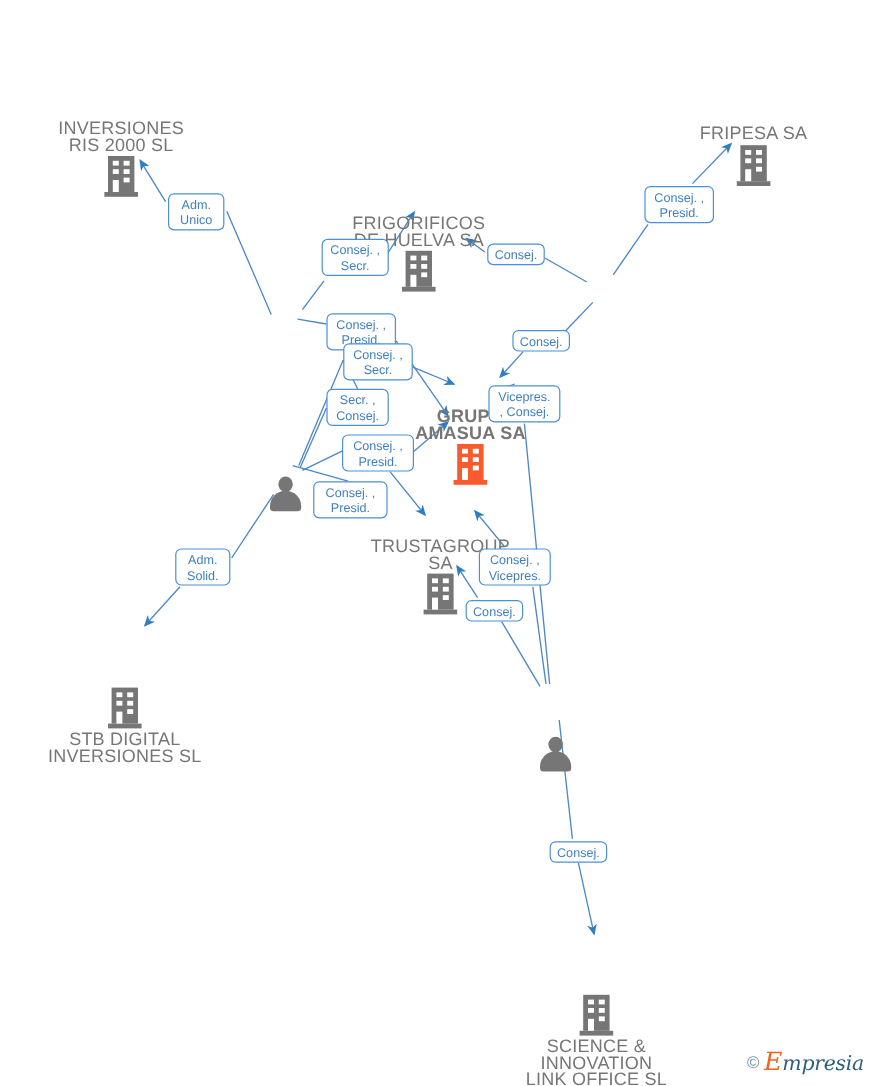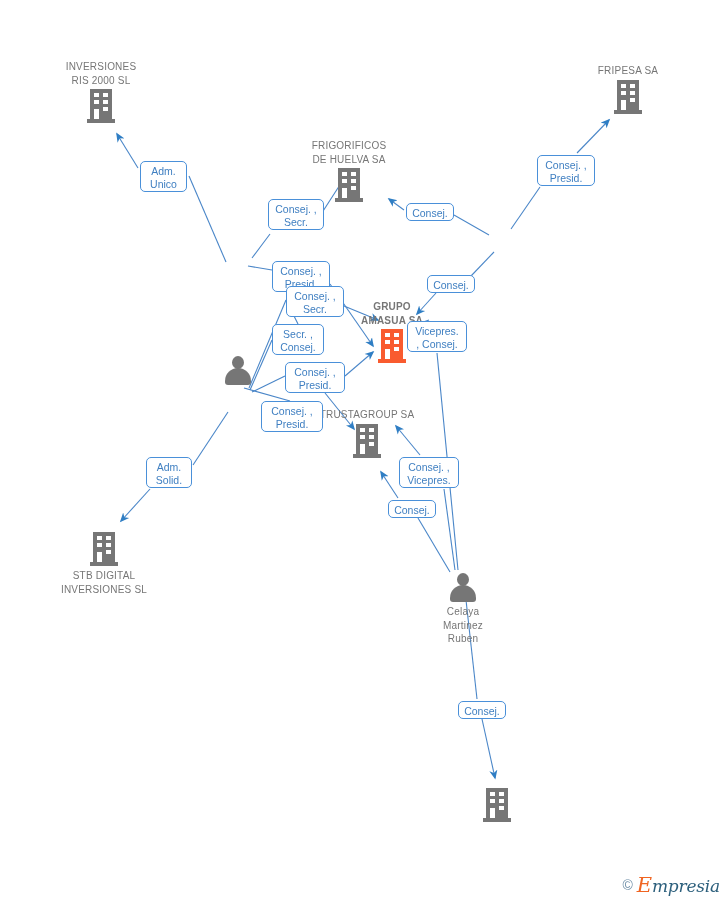--- a/index.html
+++ b/index.html
@@ -23,23 +23,24 @@
     pointer-events: none;
   }
 
   
   .node {
     position: absolute;
     width: 140px;
     margin-left: -70px;
     text-align: center;
     color: #767676;
-    font-size: 10px;
+    font-size: 15px;
     line-height: 13.5px;
     letter-spacing: .2px;
+    margin-top: 41px;
   }
   .node .glyph {
     display: block;
     margin: 0 auto;
   }
   .node.company-above .caption { margin-bottom: 2px; }
   .node.company-below .caption { margin-top: 3px; }
   .node.person .caption { margin-top: 3px; }
 
   
@@ -293,39 +294,39 @@
     <div class="bldg glyph">
       <div class="body"></div>
         <div class="base"></div>
       <div class="w" style="left:7px;top:4px"></div>
         <div class="w" style="left:16px;top:4px"></div>
       <div class="w" style="left:7px;top:11px"></div>
         <div class="w" style="left:16px;top:11px"></div>
       <div class="w" style="left:16px;top:18px"></div>
       <div class="door"></div>
     </div>
+    <div class="caption" style="white-space: pre-line;">SCIENCE &amp;
+INNOVATION
+LINK OFFICE SL</div>
   </div>
 
 
 
   <div class="node person" style="left:238px; top:355px;">
     <div class="person-ico glyph">
       <div class="head"></div>
         <div class="body"></div>
     </div>
   </div>
 
   <div class="node person" style="left:463px; top:572px;">
     <div class="person-ico glyph">
       <div class="head"></div>
         <div class="body"></div>
     </div>
-    <div class="caption" style="white-space: pre-line;">Celaya
-Martinez
-Ruben</div>
   </div>
 
   <div class="rel" style="left: 140px; top: 161px; width: 47px; height: 31px; white-space: pre-line;">Adm.
 Unico</div>
   <div class="rel" style="left: 268px; top: 199px; width: 56px; height: 31px; white-space: pre-line;">Consej. ,
 Secr.</div>
   <div class="rel" style="left: 272px; top: 261px; width: 58px; height: 31px; white-space: pre-line;">Consej. ,
 Presid.</div>
   <div class="rel" style="left: 286px; top: 286px; width: 58px; height: 31px; white-space: pre-line;">Consej. ,
 Secr.</div>

